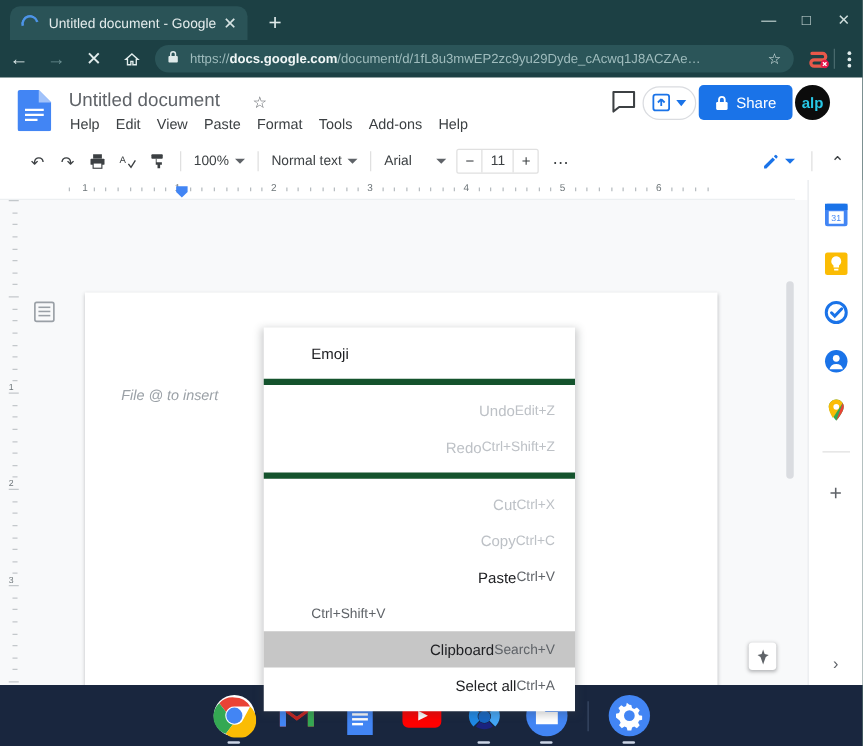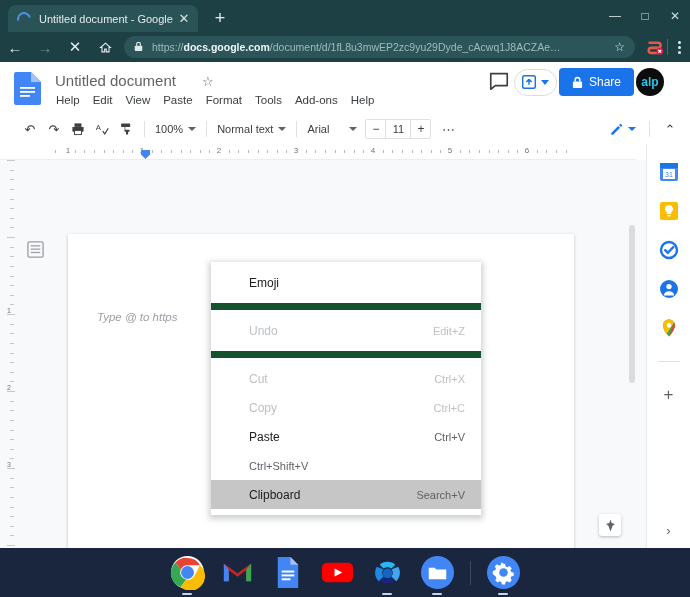--- a/index.html
+++ b/index.html
@@ -238,26 +238,26 @@
   }
   .sp-ic { width: 20px; height: 20px; cursor: pointer; }
   .sp-div { width: 22px; height: 1px; background: #e0e0e0; margin: 4px 0; }
   .sp-expand {
     position: absolute; bottom: 10px; left: 50%; transform: translateX(-50%);
     font-size: 13px; color: #5f6368; cursor: pointer;
   }
 
   
   .ctxmenu {
-    position: absolute; left: 211px; top: 200px; width: 270px;
+    position: absolute; left: 211px; top: 200px; width: 249px;
     background: #fff; box-shadow: 0 2px 6px 2px rgba(60,64,67,.25);
     padding: 6px 0 0; z-index: 50;
   }
   .ctx-group { padding: 0 0 6px; }
-  .ctx-group + .ctx-group { border-top: 7px solid #14532d; padding-top: 6px; }
+  .ctx-group + .ctx-group { border-top: 5px solid #14532d; padding-top: 6px; text-align: right; }
   .ctx-item {
     display: flex; align-items: center; height: 29px;
     padding: 0 16px 0 38px; font-size: 12px; color: #202124;
     cursor: pointer;
   }
   .ctx-item.disabled { color: #bdc1c6; cursor: default; }
   .ctx-item.highlight { background: #c6c6c6; }
   .ctx-label { flex: 1 1 auto; white-space: nowrap; }
   .ctx-accel { flex: 0 0 auto; font-size: 11px; color: #5f6368; }
   .ctx-item.disabled .ctx-accel { color: #bdc1c6; }
@@ -556,21 +556,21 @@
         </div>
       <div class="outline-btn">
         <svg width="19" height="19" viewBox="0 0 20 20">
             <rect x="2" y="2" width="16" height="16" rx="1.5" fill="none" stroke="#9aa0a6" stroke-width="1.4"></rect>
             <rect x="5" y="5.5" width="10" height="1.3" fill="#9aa0a6"></rect>
             <rect x="5" y="9" width="10" height="1.3" fill="#9aa0a6"></rect>
             <rect x="5" y="12.5" width="10" height="1.3" fill="#9aa0a6"></rect>
           </svg>
       </div>
       <div class="page"></div>
-      <div class="placeholder">Type @ to https</div>
+      <div class="placeholder">File @ to insert</div>
       <div class="scrollbar-v">
         <div class="sb-thumb"></div>
       </div>
       <div class="explore-btn">
         <svg width="15" height="15" viewBox="0 0 20 20">
             <path d="M10 2l1.6 4.8L16 8l-3.2 2.2L10 18l-2.8-7.8L4 8l4.4-1.2z" fill="#5f6368"></path>
           </svg>
       </div>
     </div>
 
@@ -623,40 +623,48 @@
           <div class="ctx-item">
             <span class="ctx-label">Emoji</span>
             <span class="ctx-accel"></span>
           </div>
         </div>
         <div class="ctx-group">
           <div class="ctx-item disabled">
             <span class="ctx-label">Undo</span>
             <span class="ctx-accel">Edit+Z</span>
           </div>
+          <div class="ctx-item disabled">
+            <span class="ctx-label">Redo</span>
+            <span class="ctx-accel">Ctrl+Shift+Z</span>
+          </div>
         </div>
         <div class="ctx-group">
           <div class="ctx-item disabled">
             <span class="ctx-label">Cut</span>
             <span class="ctx-accel">Ctrl+X</span>
           </div>
           <div class="ctx-item disabled">
             <span class="ctx-label">Copy</span>
             <span class="ctx-accel">Ctrl+C</span>
           </div>
           <div class="ctx-item">
             <span class="ctx-label">Paste</span>
             <span class="ctx-accel">Ctrl+V</span>
           </div>
           <div class="ctx-item">
             <span class="ctx-accel">Ctrl+Shift+V</span>
           </div>
           <div class="ctx-item highlight">
             <span class="ctx-label">Clipboard</span>
             <span class="ctx-accel">Search+V</span>
+          </div>
+          <div class="ctx-item">
+            <span class="ctx-label">Select all</span>
+            <span class="ctx-accel">Ctrl+A</span>
           </div>
         </div>
       </div>
 
   </div>
 
   <div class="shelf">
     <div class="shelf-ic">
       <svg width="35" height="35" viewBox="0 0 36 36">
           <circle cx="18" cy="18" r="17" fill="#fff"></circle>

